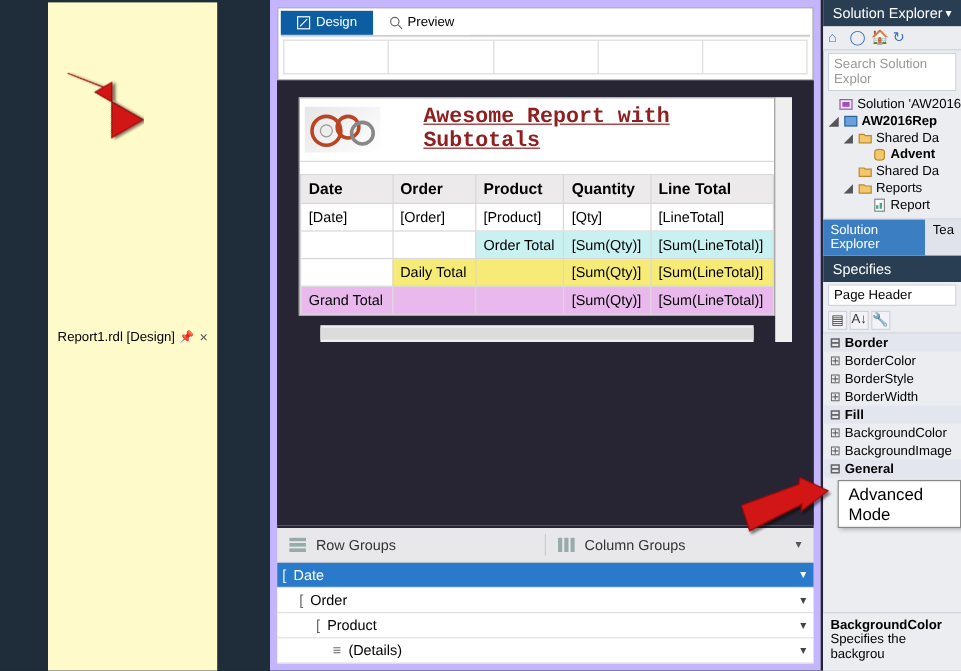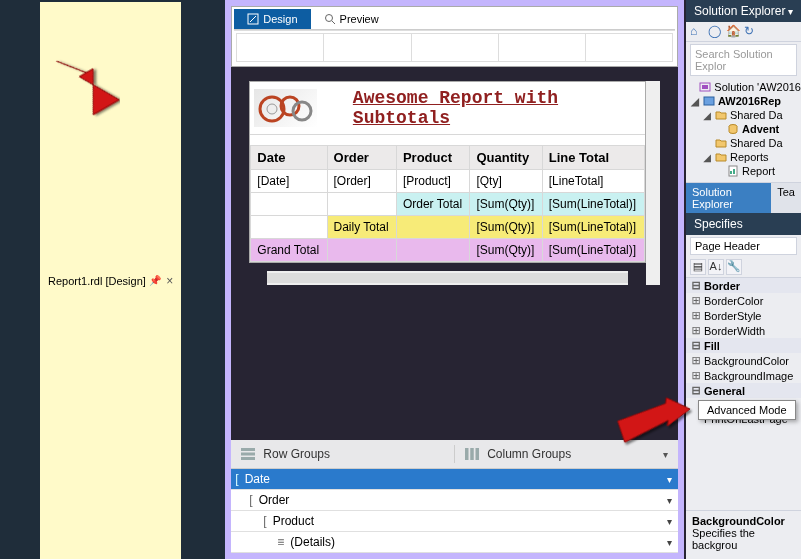--- a/index.html
+++ b/index.html
@@ -66,21 +66,21 @@
   .props-obj { background: #fff; margin: 2px 4px; padding: 2px 4px; border: 1px solid #cfd3de; font-size: 11px; }
   .props-grid { flex: 1; overflow: hidden; font-size: 11px; white-space: nowrap; }
   .prow { display: flex; align-items: center; padding: 1px 4px; }
   .prow.cat { font-weight: bold; background: #e4e6ef; }
   .prow .pm { width: 12px; text-align: center; color: #666; }
   .prow .pname { flex: 1; padding-left: 2px; }
   .props-tools { display: flex; gap: 2px; padding: 2px 4px; border-bottom: 1px solid #cfd3de; }
   .props-tools span { width: 16px; height: 16px; display: inline-block; background: #f3f3f7; border: 1px solid #cfd3de; cursor: pointer; font-size: 11px; color: #333; text-align: center; }
   .props-desc { border-top: 1px solid #cfd3de; padding: 4px 6px 8px 6px; font-size: 11px; background: #ecedf1; }
   .props-desc b { display: block; }
-  .adv-mode { position: absolute; z-index: 50; background: #fff; border: 1px solid #888; padding: 3px 8px; font-size: 11px; box-shadow: 2px 2px 4px rgba(0,0,0,0.3); cursor: pointer; }
+  .adv-mode { position: absolute; z-index: 50; background: #fff; border: 1px solid #888; padding: 3px 8px; font-size: 14px; box-shadow: 2px 2px 4px rgba(0,0,0,0.3); cursor: pointer; }
   .arrow { position: absolute; z-index: 40; }
   .arrow svg { display: block; }
   .hscroll { height: 14px; background: #efefef; margin: 8px 18px 0 18px; display: flex; align-items: center; }
   .hscroll .track { flex: 1; background: #dcdcdc; height: 10px; }
   .vscroll-gutter { width: 14px; background: #efefef; }
 </style>
 </head>
 <body>
 
 <div class="main">

